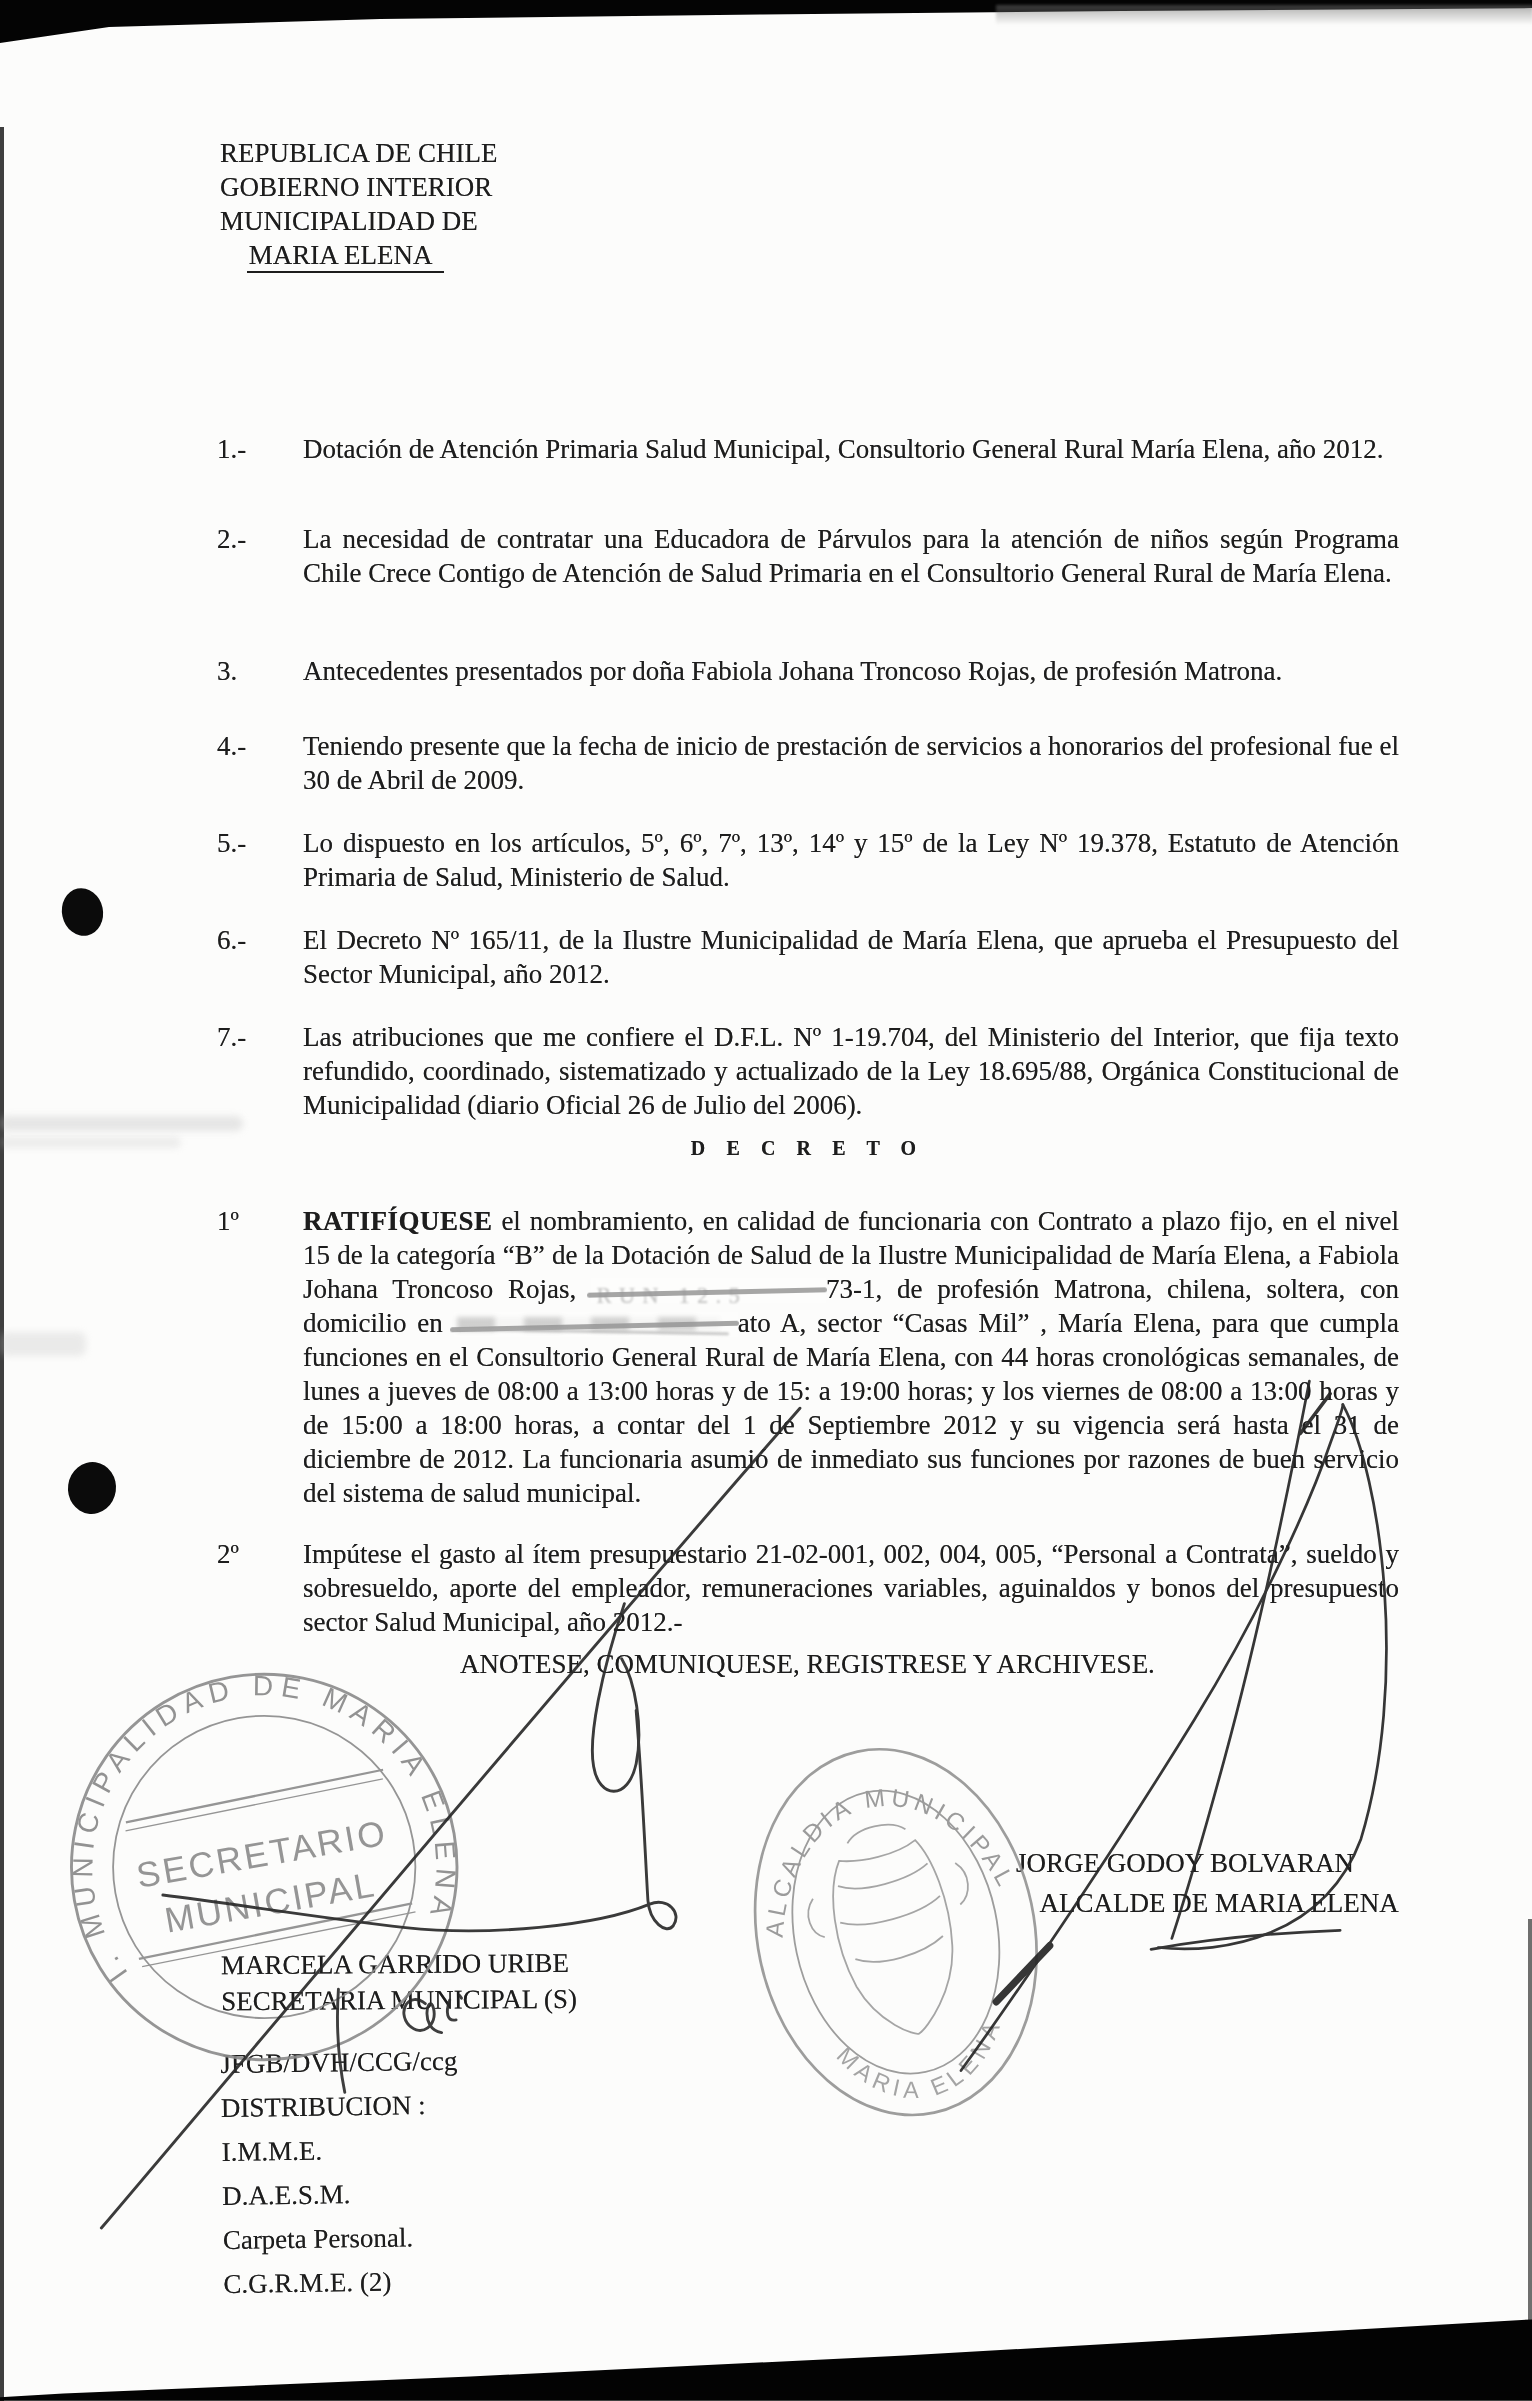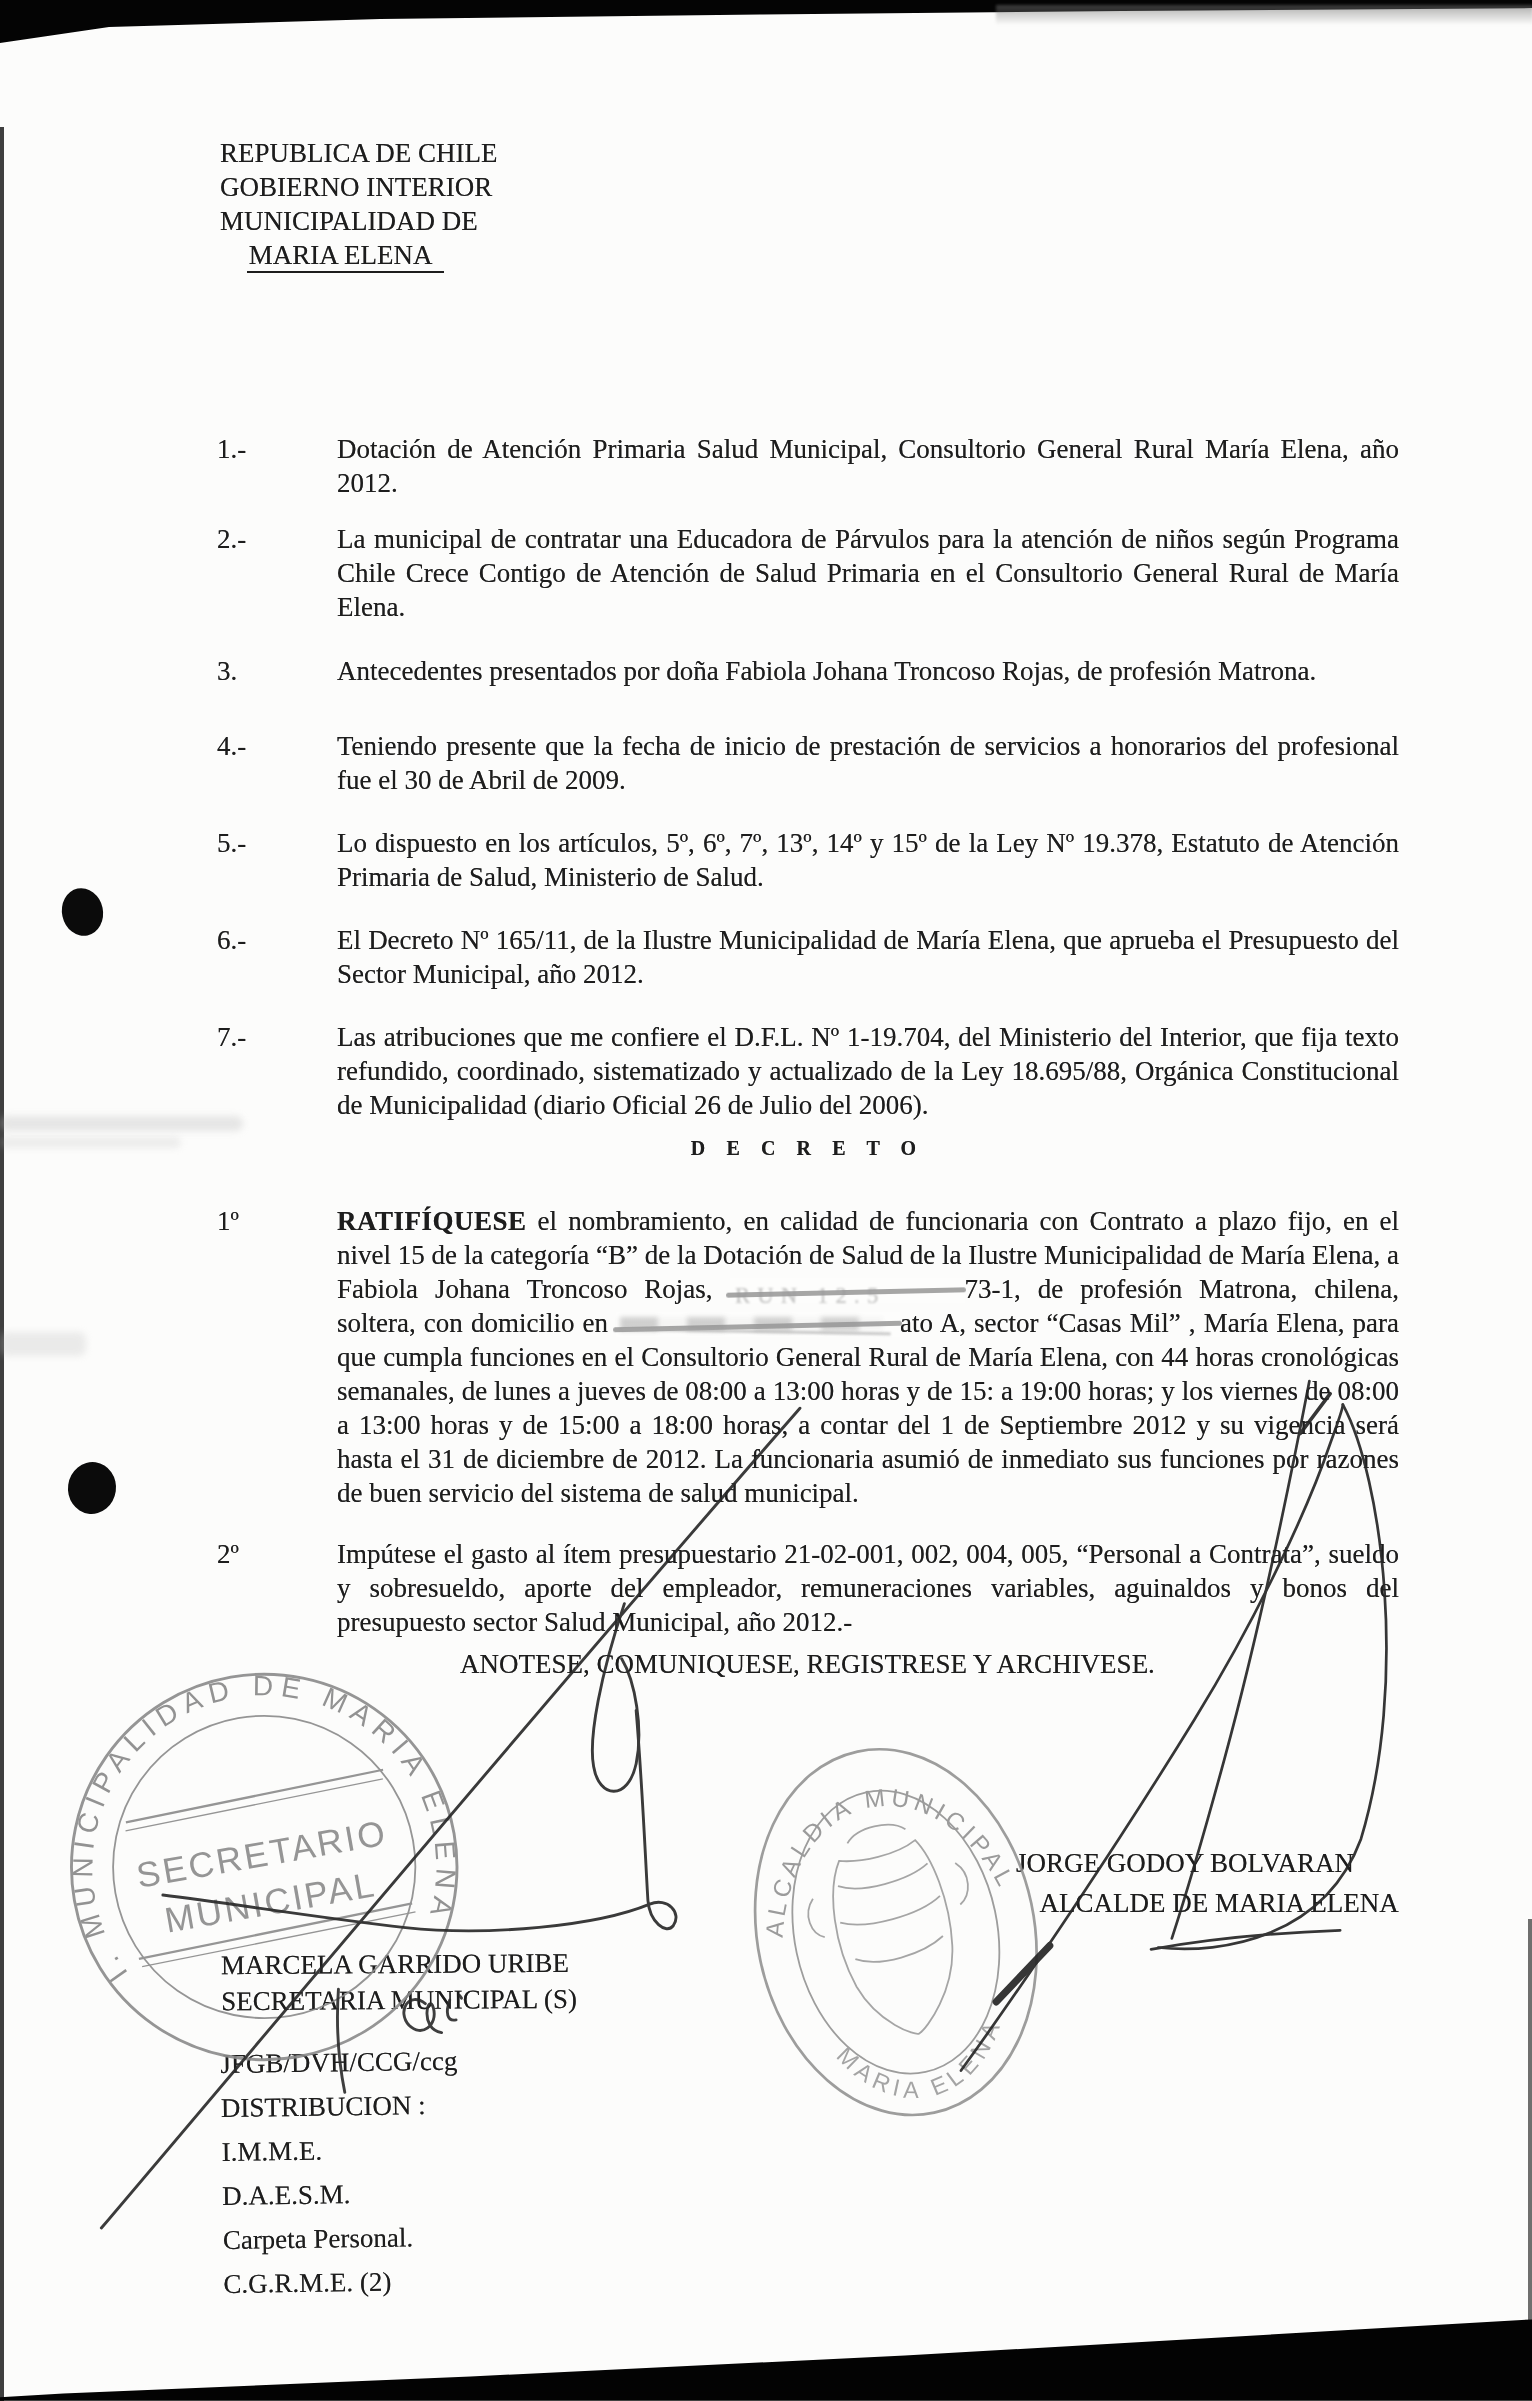--- a/index.html
+++ b/index.html
@@ -25,21 +25,21 @@
   .sm2{ left:0; top:1137px; width:181px; height:11px; opacity:.25; }
   .sm3{ left:0; top:1332px; width:86px; height:23.5px; opacity:.28; }
   
   .letterhead{ position:absolute; left:220px; top:136px; font-size:27px; line-height:34px; }
   .letterhead .l4{ margin-left:27px; }
   .letterhead .l4 span{ border-bottom:2.3px solid #1d1d1d; padding:0 11px 0.9px 1.8px; }
   .decree-head{ position:absolute; left:765px; top:272px; font-size:27px; line-height:34px; }
   .vistos{ position:absolute; left:217px; top:371px; width:1181px; text-align:center; font-size:27px; }
   .item{ position:absolute; left:217px; width:1182px; font-size:27px; line-height:34px; }
   .item .num{ position:absolute; left:0; top:0; }
-  .item .itxt{ margin-left:120px; text-align:justify; }
+  .item .itxt{ margin-left:86px; text-align:justify; }
   .decreto-title{ position:absolute; left:217px; top:1137px; width:1181px; text-align:center;
     font-size:20px; font-weight:bold; letter-spacing:8.1px; }
   .bold{ font-weight:bold; letter-spacing:0.5px; }
   .anotese{ position:absolute; left:217px; top:1649px; width:1181px; text-align:center; font-size:27px; }
   .names-left{ position:absolute; left:221px; top:1946px; font-size:27px; line-height:36px; transform:rotate(-.4deg); }
   .names-right{ position:absolute; left:1016px; top:1843px; font-size:27px; line-height:40px; }
   .names-right .t2{ margin-left:23.5px; }
   .footer{ position:absolute; left:220px; top:2042px; font-size:27px; line-height:44px; transform:rotate(-.8deg); transform-origin:left top; }
   
   .redact{ display:inline-block; position:relative; height:25px; vertical-align:-4.5px; background:#fdfdfc; }
@@ -79,21 +79,21 @@
   </div>
 
 
 
   <div class="item txt" style="top:432px">
     <span class="num">1.-</span>
     <div class="itxt">Dotación de Atención Primaria Salud Municipal, Consultorio General Rural María Elena, año 2012.</div>
   </div>
   <div class="item txt" style="top:522px">
     <span class="num">2.-</span>
-    <div class="itxt">La municipal de contratar una Educadora de Párvulos para la atención de niños según Programa Chile Crece Contigo de Atención de Salud Primaria en el  Consultorio General Rural de María Elena.</div>
+    <div class="itxt">La necesidad de contratar una Educadora de Párvulos para la atención de niños según Programa Chile Crece Contigo de Atención de Salud Primaria en el  Consultorio General Rural de María Elena.</div>
   </div>
   <div class="item txt" style="top:654px">
     <span class="num">3.</span>
     <div class="itxt">Antecedentes presentados por doña Fabiola Johana Troncoso Rojas, de  profesión Matrona.</div>
   </div>
   <div class="item txt" style="top:729px">
     <span class="num">4.-</span>
     <div class="itxt">Teniendo presente que la fecha de inicio de prestación de servicios a honorarios del profesional fue el 30 de Abril de 2009.</div>
   </div>
   <div class="item txt" style="top:826px">

